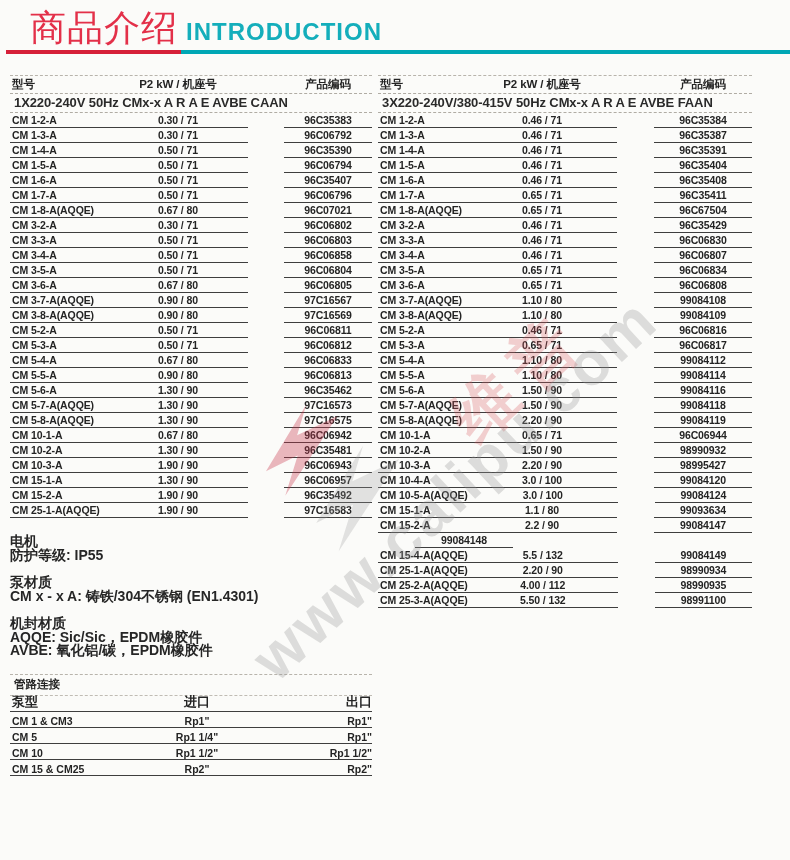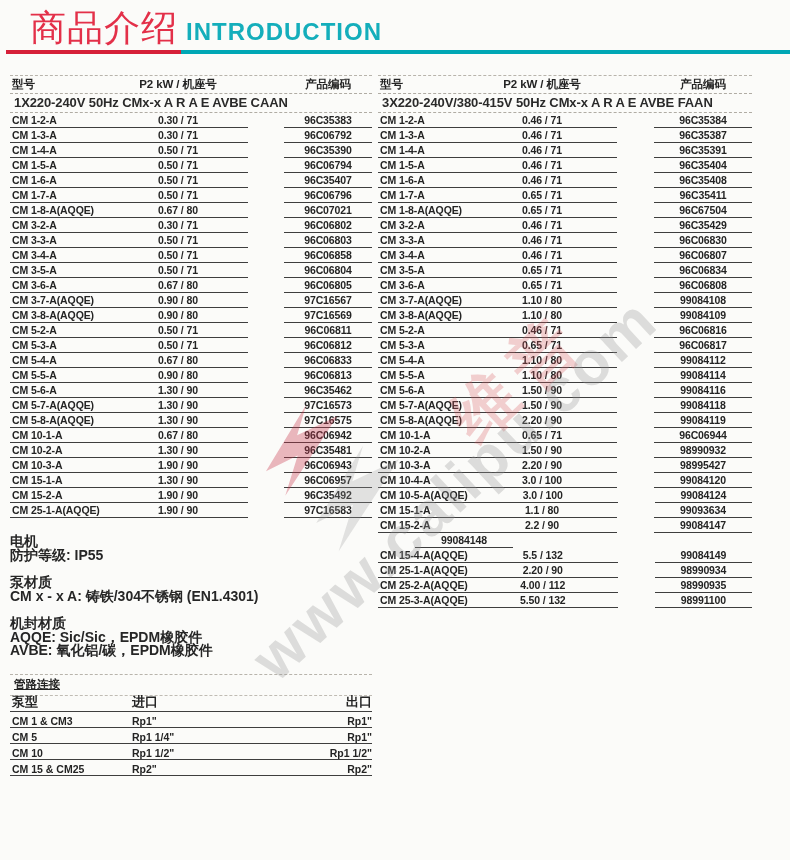--- a/index.html
+++ b/index.html
@@ -35,25 +35,25 @@
   .voltage{font-size:13px;font-weight:700;color:#2a2a2a;border-top:1px dashed #b0aca4;border-bottom:1px dashed #b0aca4;
     padding:1px 0 2px 4px;white-space:nowrap;}
   .tgroup{}
   .tgroup:last-child{margin-bottom:8px;}
   
   .notes{margin-top:17px;font-size:14px;font-weight:700;line-height:13.5px;color:#262626;}
   .note{margin-bottom:14px;}
   .note:last-child{margin-bottom:12px;}
   
   .pipe{margin-top:16px;font-size:10.5px;font-weight:700;}
-  .pipe-title{font-size:11.5px;border-top:1px dashed #b8b4ac;padding:2px 0 3px 4px;text-decoration:underline;}
+  .pipe-title{font-size:11.5px;border-top:1px dashed #b8b4ac;padding:2px 0 3px 4px;}
   .prow{display:flex;align-items:flex-end;height:15px;border-bottom:1.6px solid #3e3e3e;}
   .prow.phead{font-size:13px;border-top:1px dashed #c0bcb4;}
   .pm{flex:1;padding-left:2px;}
-  .pin{width:130px;text-align:left;}
+  .pin{width:130px;text-align:center;}
   .pout{width:110px;text-align:right;}
   
   .watermark{position:absolute;inset:0;pointer-events:none;z-index:6;}
   .wm-text{position:absolute;left:238px;top:642px;transform:rotate(-43deg);transform-origin:0 0;
     font-size:62px;font-weight:700;letter-spacing:3px;white-space:nowrap;color:rgba(150,150,150,0.30);}
   .wm-cn{position:absolute;left:432px;top:398px;transform:rotate(-43deg);transform-origin:0 0;
     font-size:64px;font-weight:700;letter-spacing:14px;white-space:nowrap;color:rgba(216,88,98,0.28);}
   .wm-logo{position:absolute;left:252px;top:398px;width:112px;opacity:0.34;transform:rotate(-8deg);}
   .wm-logo2{position:absolute;left:300px;top:438px;width:130px;opacity:0.26;transform:rotate(-8deg);}
 </style>

